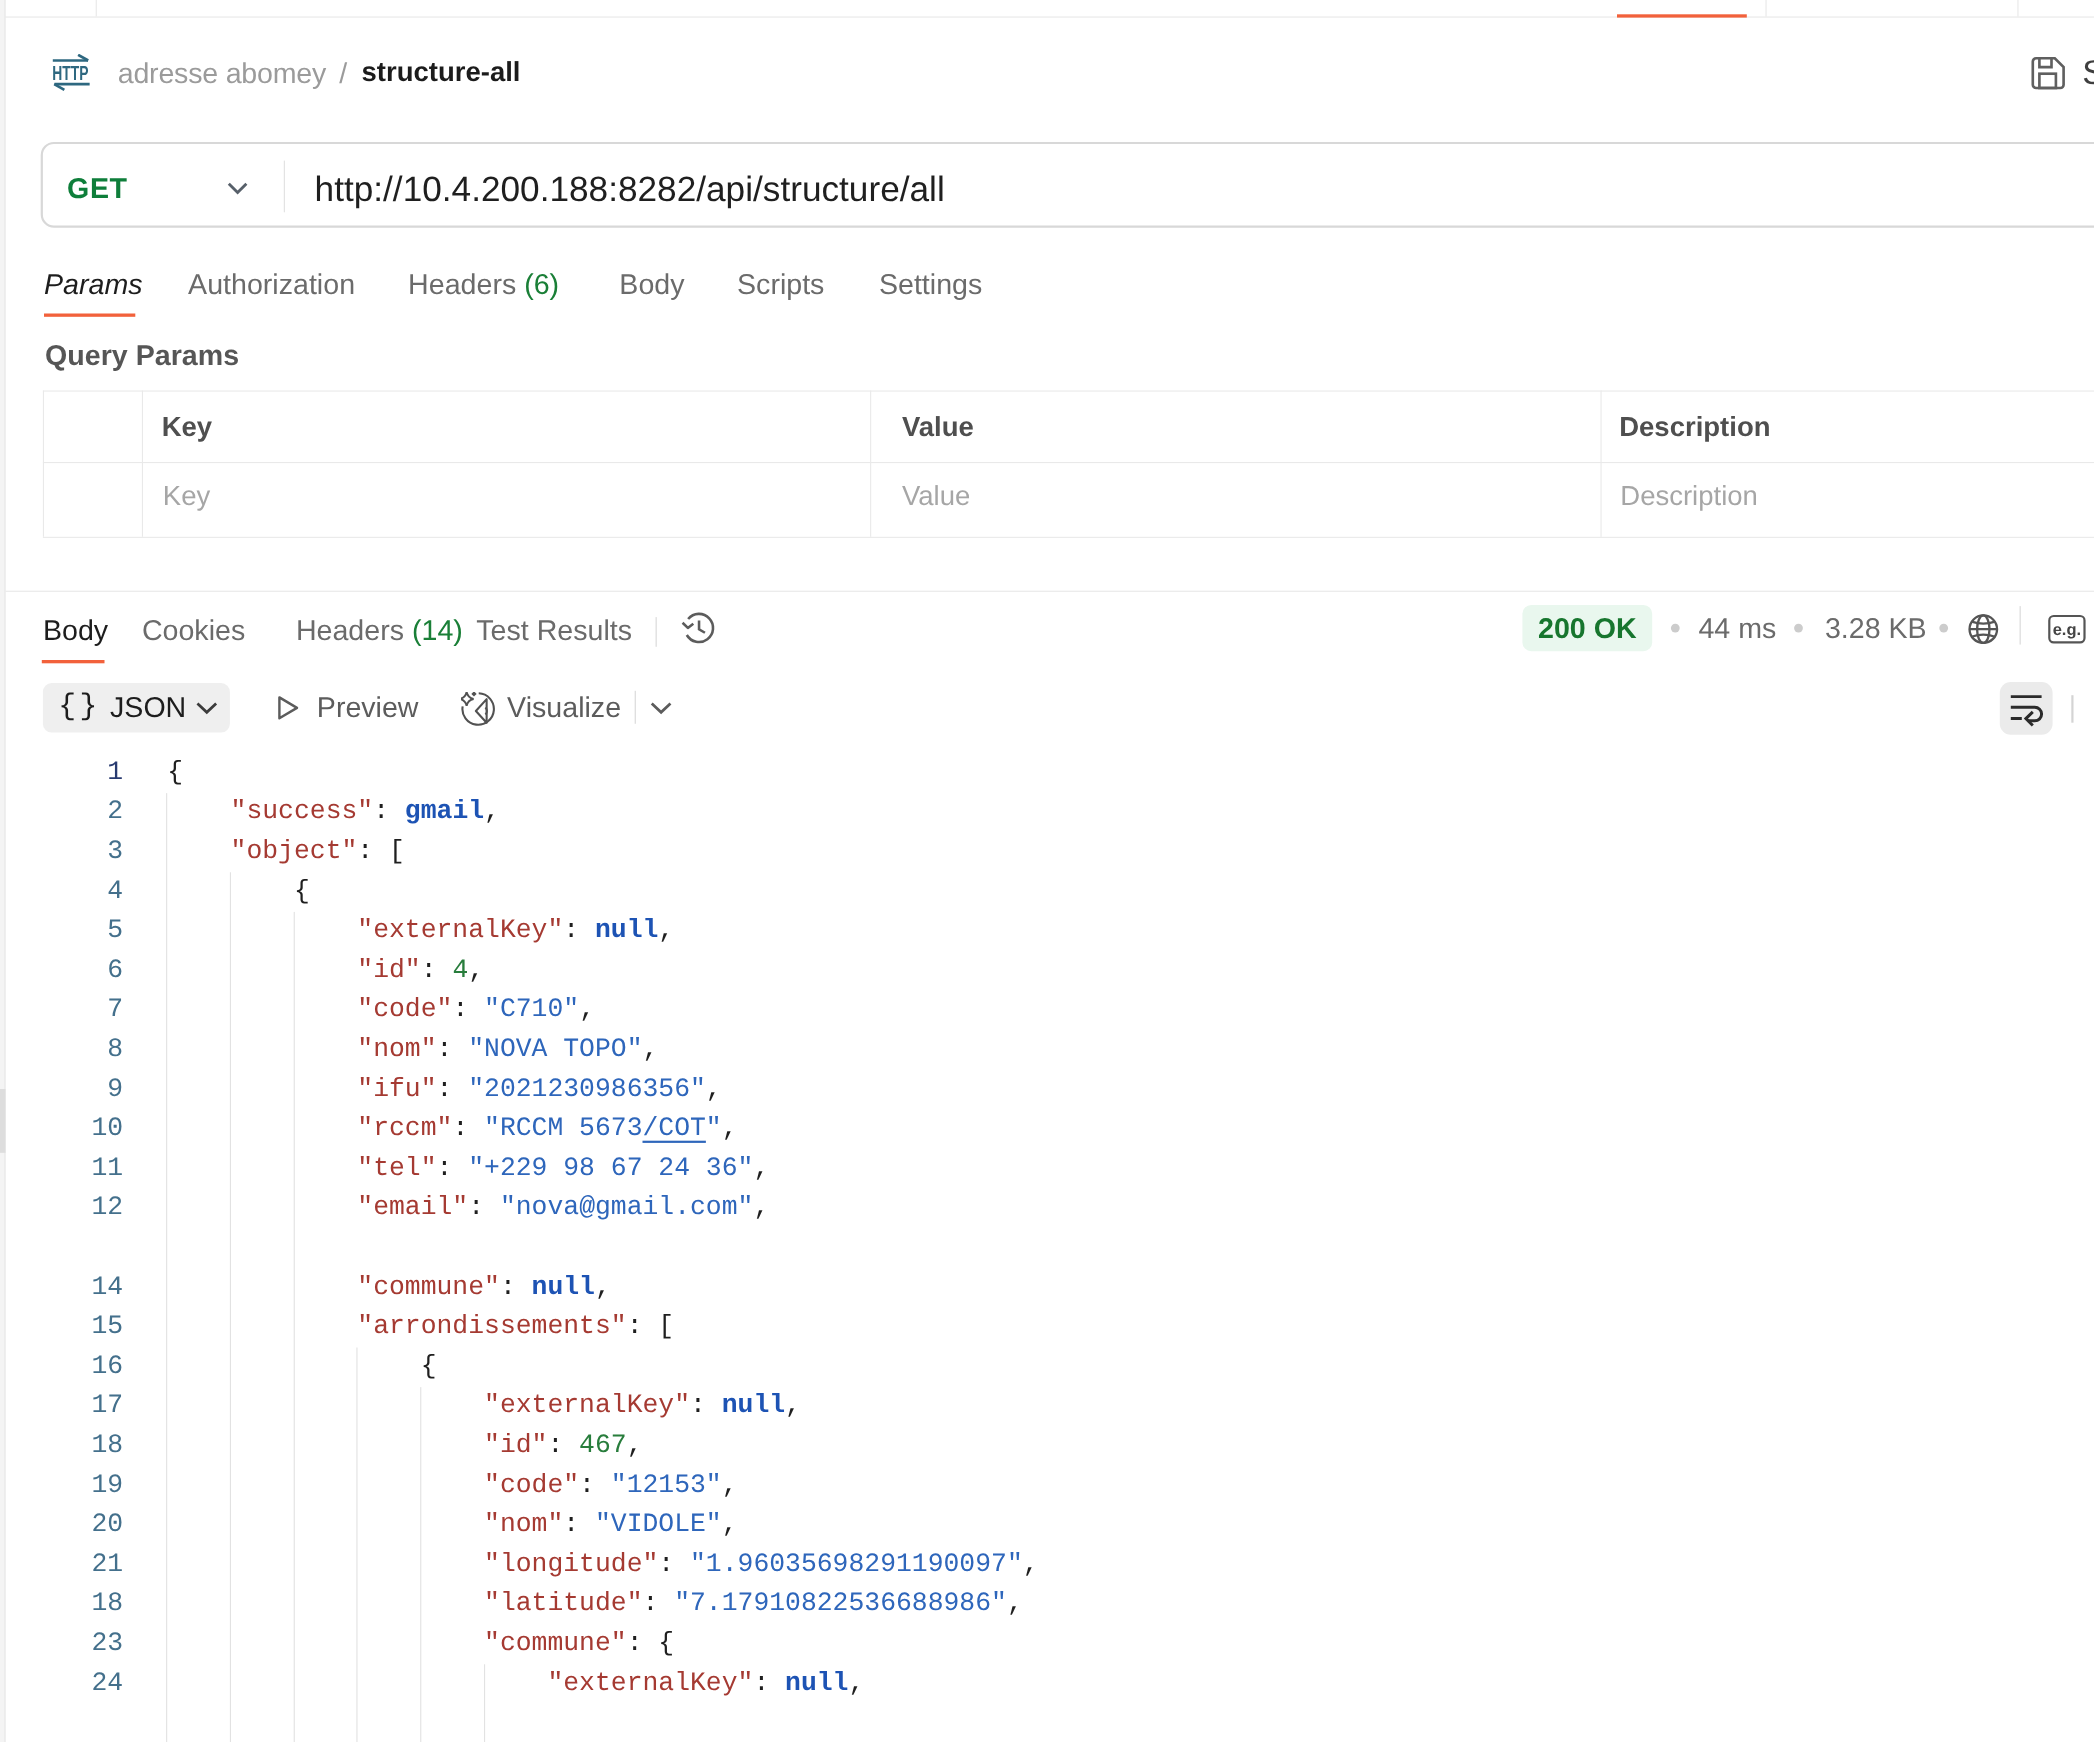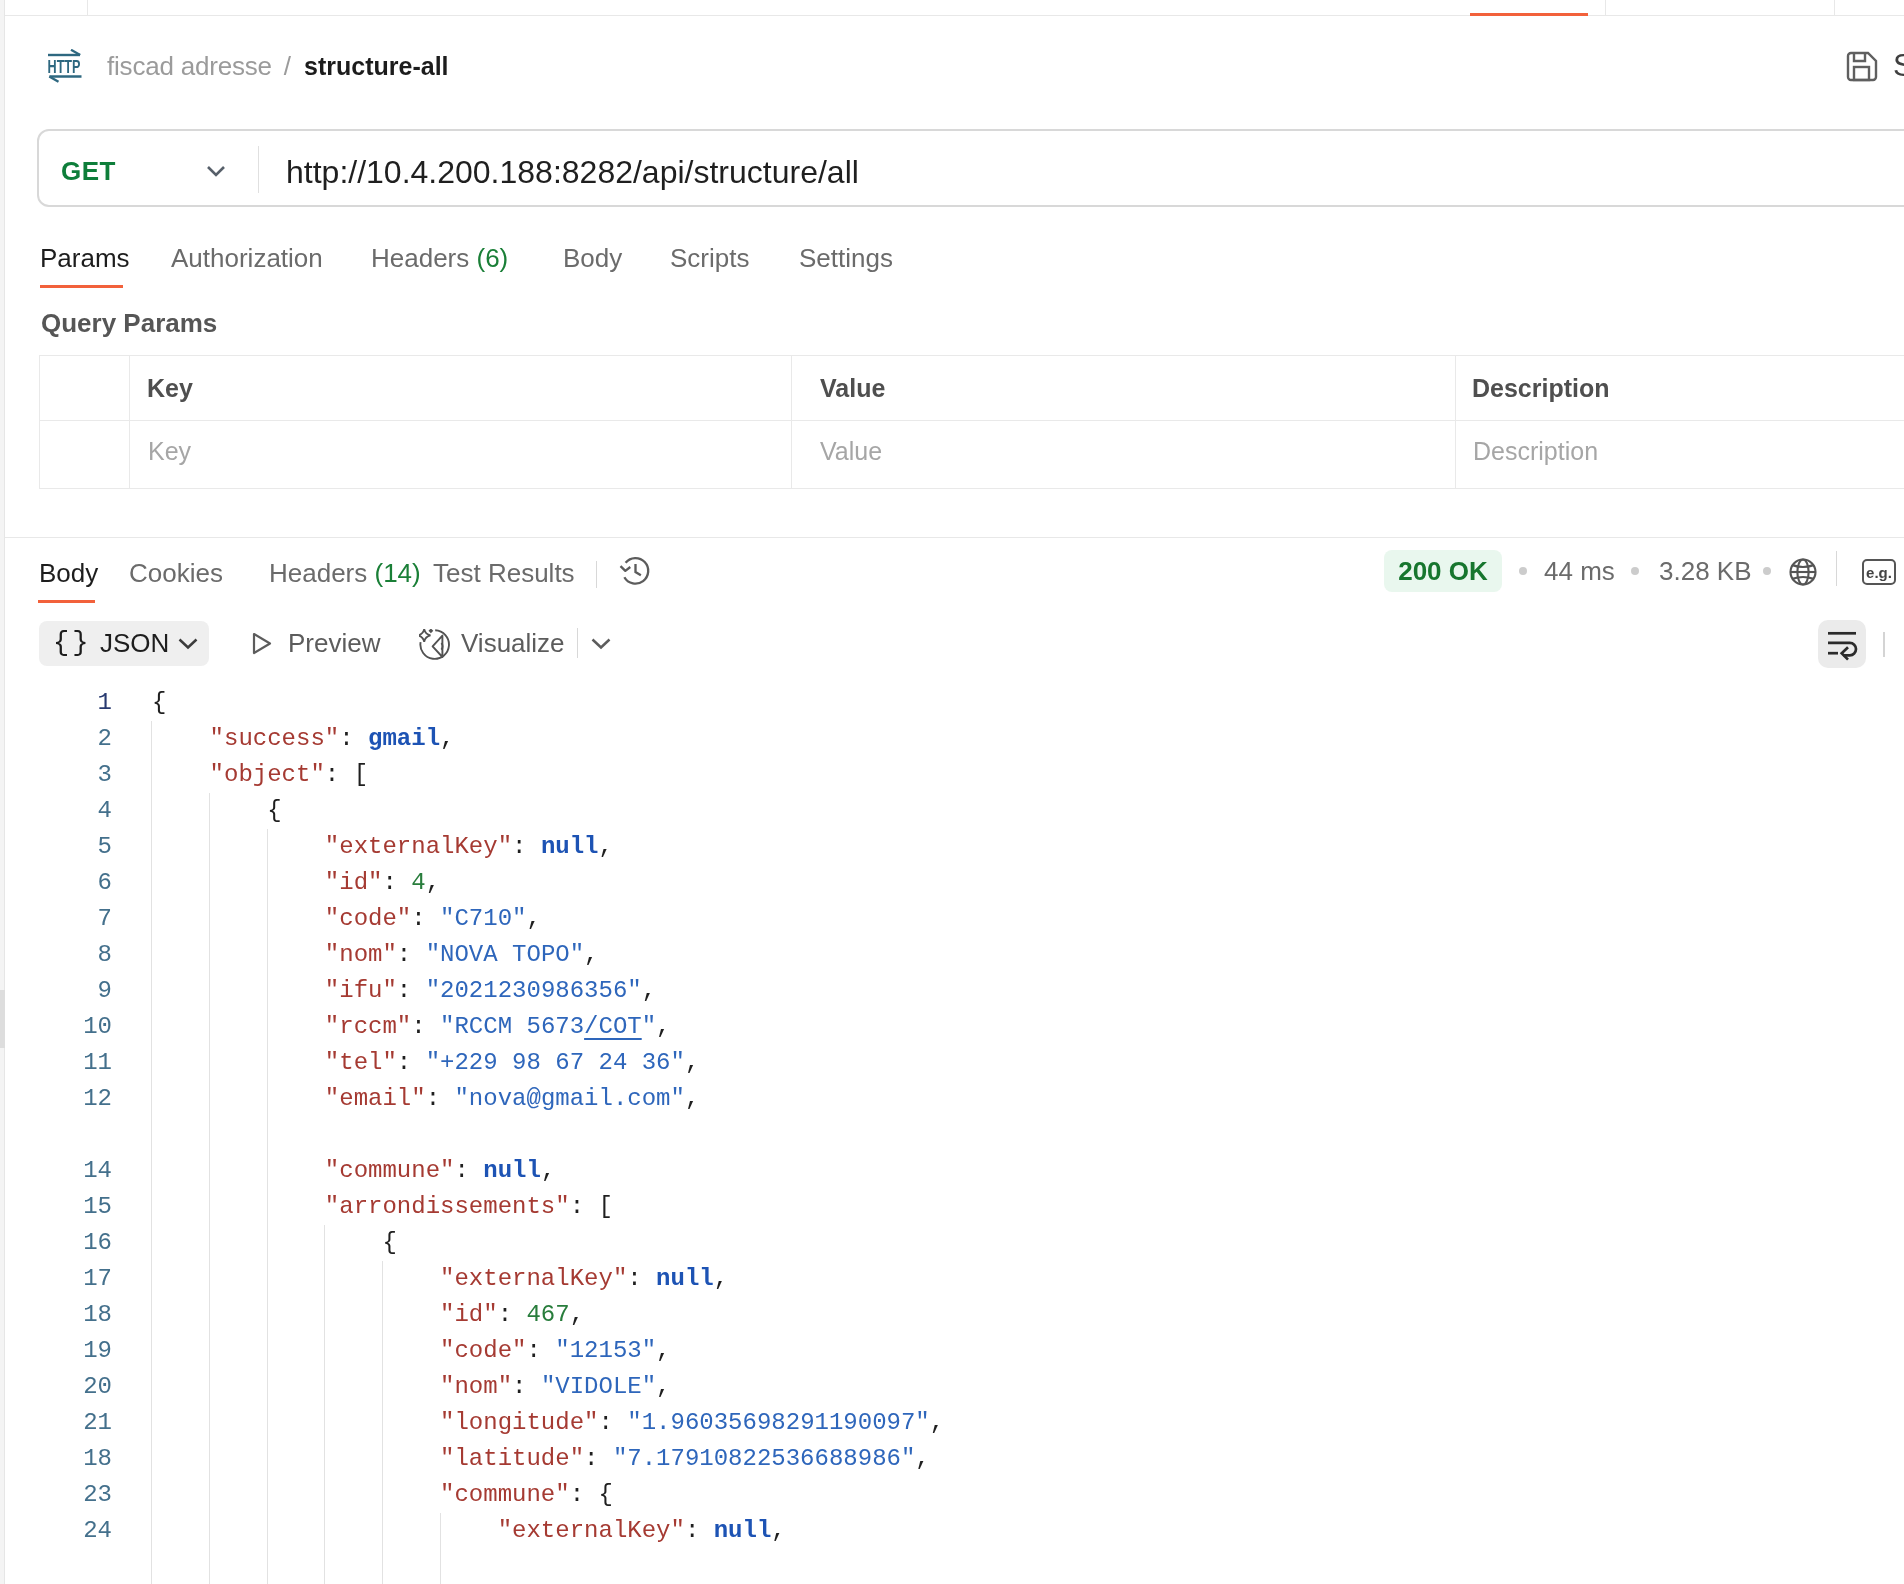--- a/index.html
+++ b/index.html
@@ -18,21 +18,21 @@
   #crumb { left:46px; top:50px; height:32px; }
   .crumb-gray { color:#9b9b9b; font-size:26px; letter-spacing:-0.2px; }
   .crumb-dark { color:#1c1c1c; font-size:25px; font-weight:700; }
   
   #urlbox { left:37px; top:129px; width:1880px; height:78px; border:2px solid #d8d8d8; border-radius:12px; }
   #get { position:absolute; left:22px; top:3px; height:74px; display:flex; align-items:center; color:#0e7e3a; font-weight:700; font-size:26px; letter-spacing:0.5px; }
   #urlsep { position:absolute; left:219px; top:15px; width:1px; height:47px; background:#e0e0e0; }
   #urltext { position:absolute; left:247px; top:4px; height:74px; display:flex; align-items:center; color:#1f1f1f; font-size:32px; }
   
   .rtab { position:absolute; top:244px; height:28px; line-height:28px; font-size:26px; color:#6b6b6b; white-space:nowrap; }
-  .rtab.active { color:#1d1d1d; }
+  .rtab.active { color:#1d1d1d;font-style:italic; }
   .grn { color:#1a7f37; }
   #prm-underline { position:absolute; left:40px; top:285px; width:83px; height:3px; background:#f2613b; }
   #qp { left:41px; top:308px; font-size:26px; font-weight:700; color:#565656; }
   
   .tline { position:absolute; background:#e9e9e9; }
   .th { position:absolute; font-size:25px; font-weight:700; color:#4f4f4f; }
   .ph { position:absolute; font-size:25px; color:#a6a6a6; }
   
   #respborder { left:5px; top:537px; width:1899px; height:1px; background:#e8e8e8; }
   .stab { position:absolute; top:559px; height:28px; line-height:28px; font-size:26px; color:#6b6b6b; white-space:nowrap; }
@@ -70,21 +70,21 @@
   <div class="abs" id="leftthumb"></div>
 
   <div class="abs row" id="crumb">
     <svg width="38" height="34" viewBox="0 0 38 34" style="margin-right:23px">
       <line x1="2" y1="6" x2="34" y2="6" stroke="#2e6880" stroke-width="2.4"></line>
       <path d="M25 0.8 L34.2 6" stroke="#2e6880" stroke-width="2.4" fill="none"></path>
       <text x="1.5" y="24" font-family="Liberation Sans" font-size="18.5" font-weight="700" fill="#2e6880" textLength="33" lengthAdjust="spacingAndGlyphs">HTTP</text>
       <line x1="3.5" y1="27.5" x2="35.5" y2="27.5" stroke="#2e6880" stroke-width="2.4"></line>
       <path d="M12.5 32.8 L3.3 27.5" stroke="#2e6880" stroke-width="2.4" fill="none"></path>
     </svg>
-    <span class="crumb-gray">fiscad adresse</span>
+    <span class="crumb-gray">adresse abomey</span>
     <span class="crumb-gray" style="letter-spacing:0;margin:0 13px 0 12px;">/</span>
     <span class="crumb-dark">structure-all</span>
   </div>
 
   <svg class="abs" style="left:1846px;top:51px" width="32" height="31" viewBox="0 0 32 31">
     <path d="M2 5 a3 3 0 0 1 3-3 H22 L30 10 V26 a3 3 0 0 1-3 3 H5 a3 3 0 0 1-3-3 Z" fill="none" stroke="#5f5f5f" stroke-width="2.4"></path>
     <path d="M8 2 V10 H19 V2" fill="none" stroke="#5f5f5f" stroke-width="2.4"></path>
     <rect x="8" y="16" width="15" height="13" fill="none" stroke="#5f5f5f" stroke-width="2.4"></rect>
   </svg>
   <div class="abs" style="left:1893px;top:48px;font-size:31px;color:#3f3f3f">S</div>

